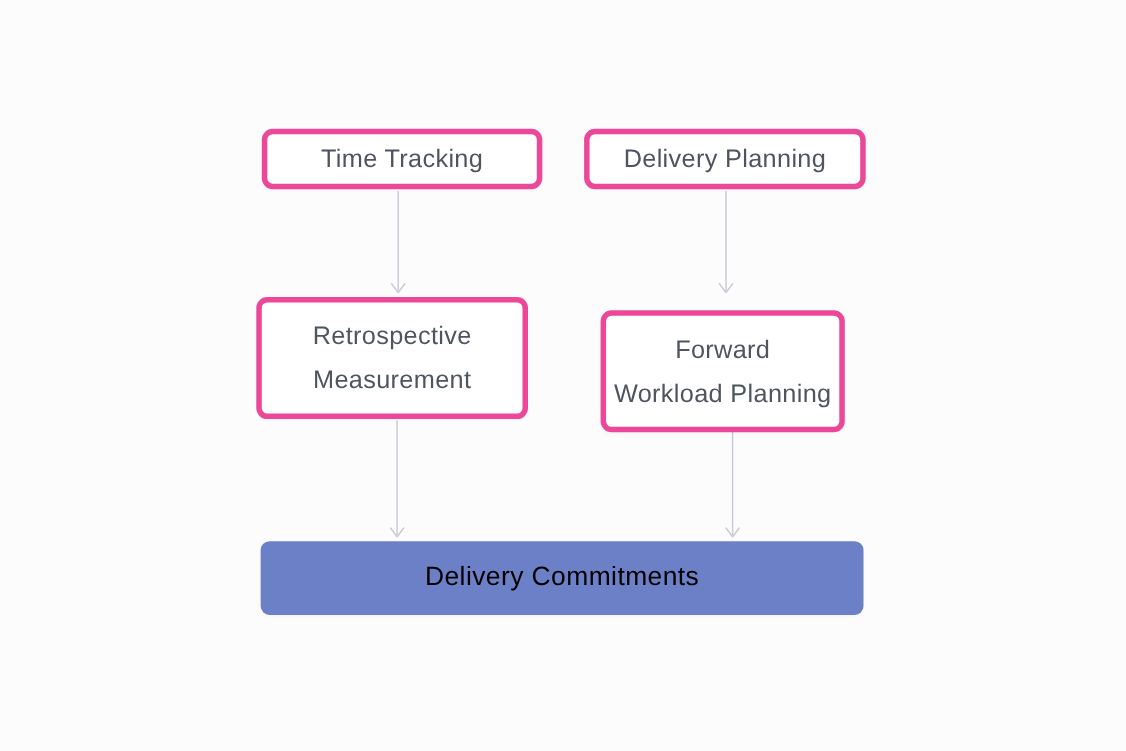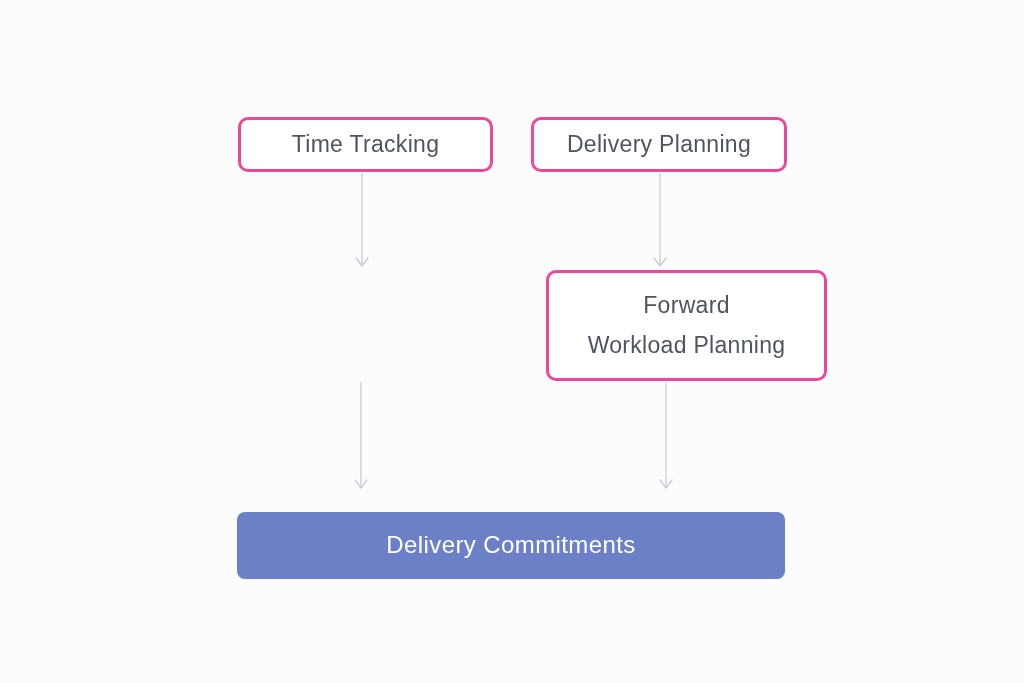--- a/index.html
+++ b/index.html
@@ -12,43 +12,43 @@
     position: relative;
     width: 1024px;
     height: 683px;
     background: #fcfcfc;
     overflow: hidden;
   }
   .node {
     position: absolute;
     box-sizing: border-box;
     background: #ffffff;
-    border: 3px solid #ec4899;
+    border: 5px solid #ec4899;
     border-radius: 10px;
     display: flex;
     align-items: center;
     justify-content: center;
     text-align: center;
     color: #4e555e;
     font-size: 23px;
     letter-spacing: 0.3px;
     white-space: pre-line;
     line-height: 1.7;
     box-shadow: 0 1px 2px rgba(150,150,170,0.05);
   }
   .node--time-tracking     { left: 238px; top: 117px; width: 255px; height: 55px; }
   .node--capacity-planning { left: 531px; top: 117px; width: 256px; height: 55px; }
   .node--retrospective     { left: 233px; top: 270px; width: 247px; height: 111px; }
-  .node--forward           { left: 546px; top: 270px; width: 281px; height: 111px; }
+  .node--forward           { left: 546px; top: 282px; width: 222px; height: 111px; }
   .node--accent {
-    left: 237px; top: 512px; width: 548px; height: 67px;
+    left: 237px; top: 492px; width: 548px; height: 67px;
     background: #6b80c6;
     border: none;
     border-radius: 8px;
-    color: #ffffff;
+    color: #000000;
     font-size: 24px;
     letter-spacing: 0.4px;
   }
   .arrows {
     position: absolute;
     left: 0; top: 0;
     width: 1024px;
     height: 683px;
     pointer-events: none;
   }
@@ -78,19 +78,21 @@
     <g stroke="#c7c9d5" fill="none" stroke-width="1.3" stroke-linecap="round" stroke-linejoin="round">
       <line x1="666" y1="383" x2="666" y2="486"></line>
       <polyline points="660,480 666,488 672,480"></polyline>
     </g>
   </svg>
 
   <div class="node node--time-tracking">Time Tracking</div>
 
   <div class="node node--capacity-planning">Delivery Planning</div>
 
+  <div class="node node--retrospective">Retrospective
+Measurement</div>
 
   <div class="node node--forward">Forward
 Workload Planning</div>
 
   <div class="node node--accent">Delivery Commitments</div>
 
 </div>
 
 </body></html>

